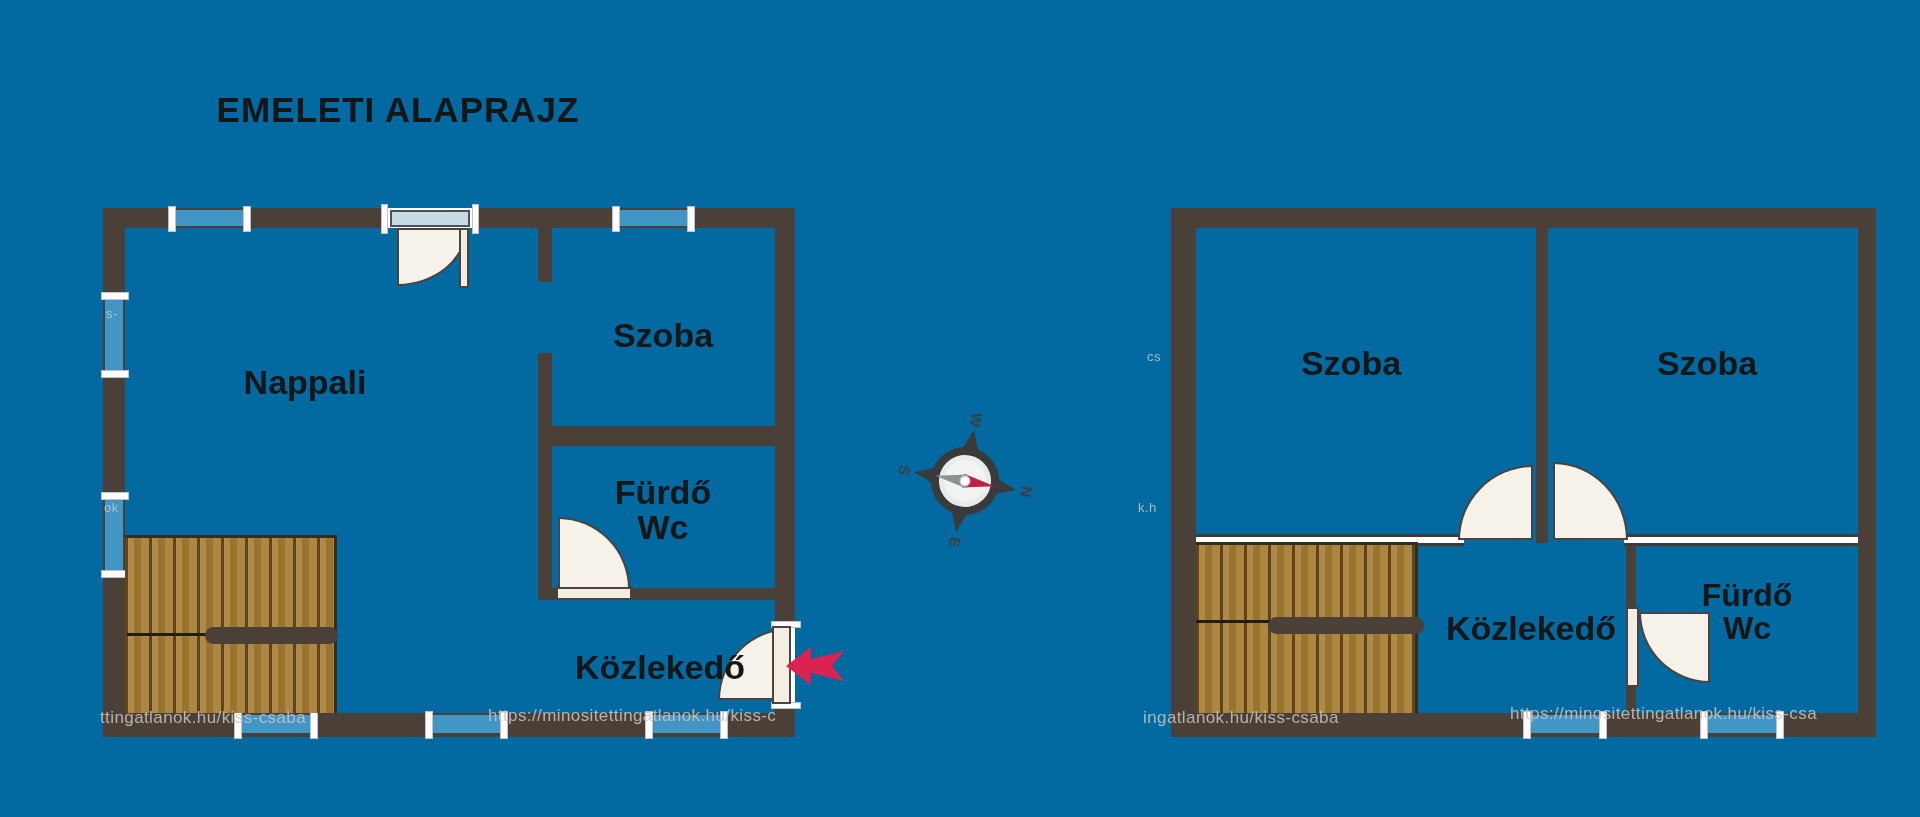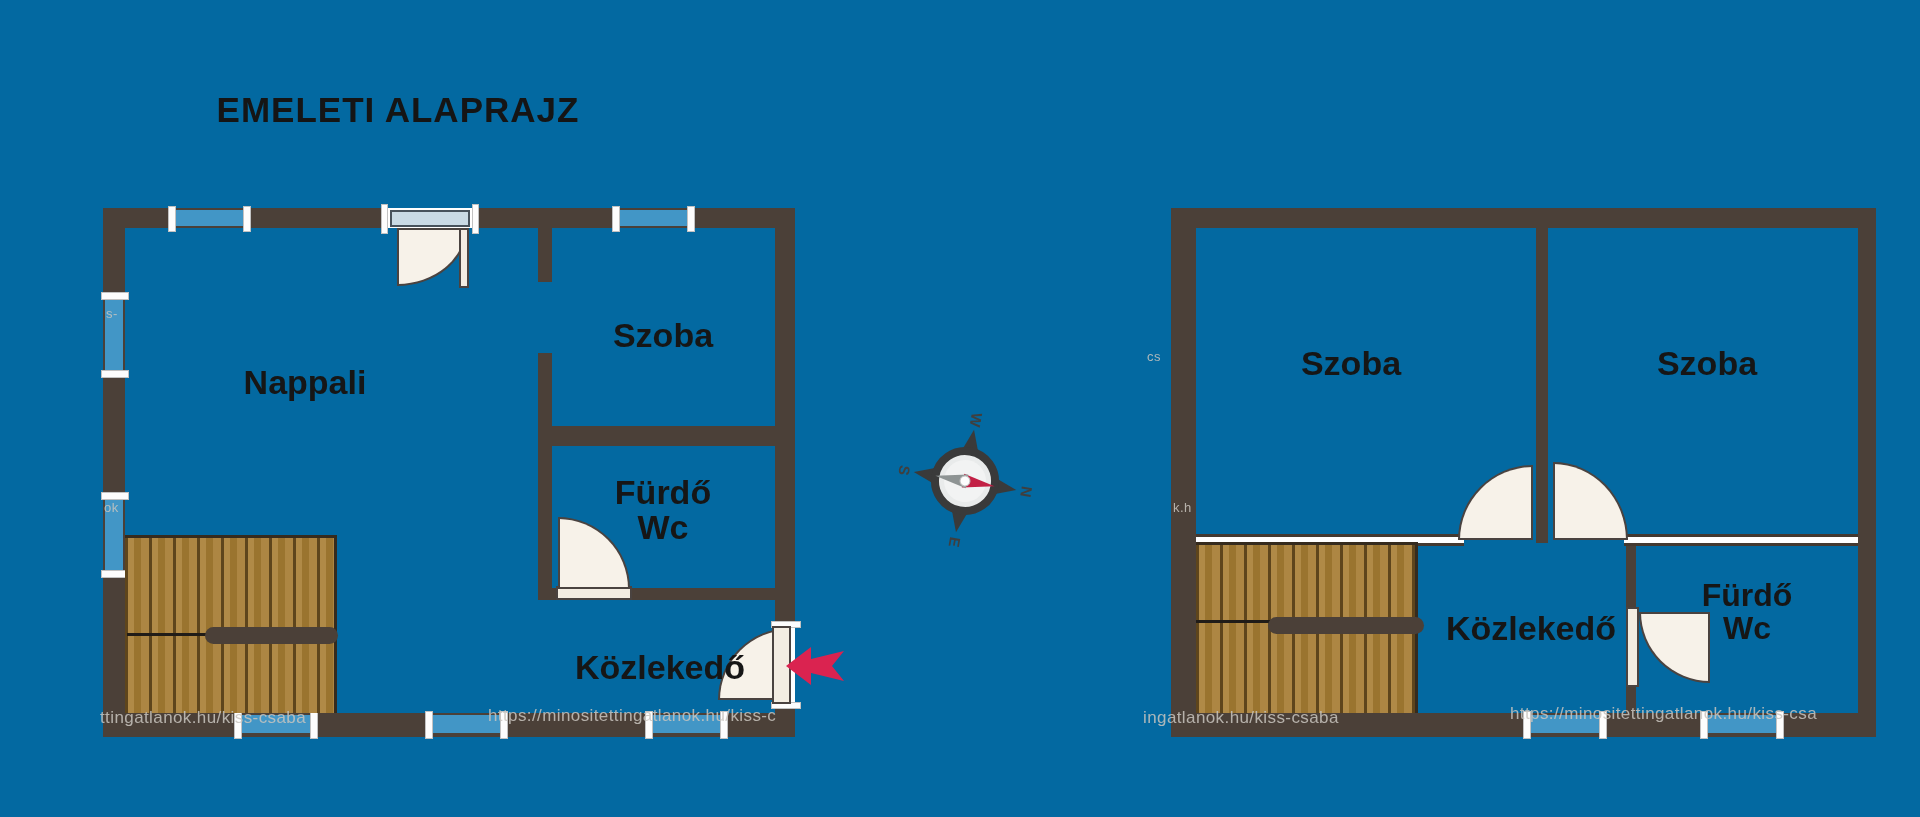--- a/index.html
+++ b/index.html
@@ -154,17 +154,17 @@
       <div>Fürdő</div>
       <div>Wc</div>
     </div>
   </div>
 
   <div class="wm" style="left:488px;top:706px;">https://minositettingatlanok.hu/kiss-c</div>
   <div class="wm" style="left:100px;top:708px;">ttingatlanok.hu/kiss-csaba</div>
   <div class="wm" style="left:1143px;top:708px;">ingatlanok.hu/kiss-csaba</div>
   <div class="wm" style="left:1510px;top:704px;">https://minositettingatlanok.hu/kiss-csa</div>
   <div class="wm small" style="left:104px;top:500px;">ok</div>
-  <div class="wm small" style="left:1173px;top:500px;">k.h</div>
+  <div class="wm small" style="left:1138px;top:500px;">k.h</div>
   <div class="wm small" style="left:1147px;top:349px;">cs</div>
   <div class="wm small" style="left:106px;top:306px;">s-</div>
 
 </div>
 
 </body></html>

